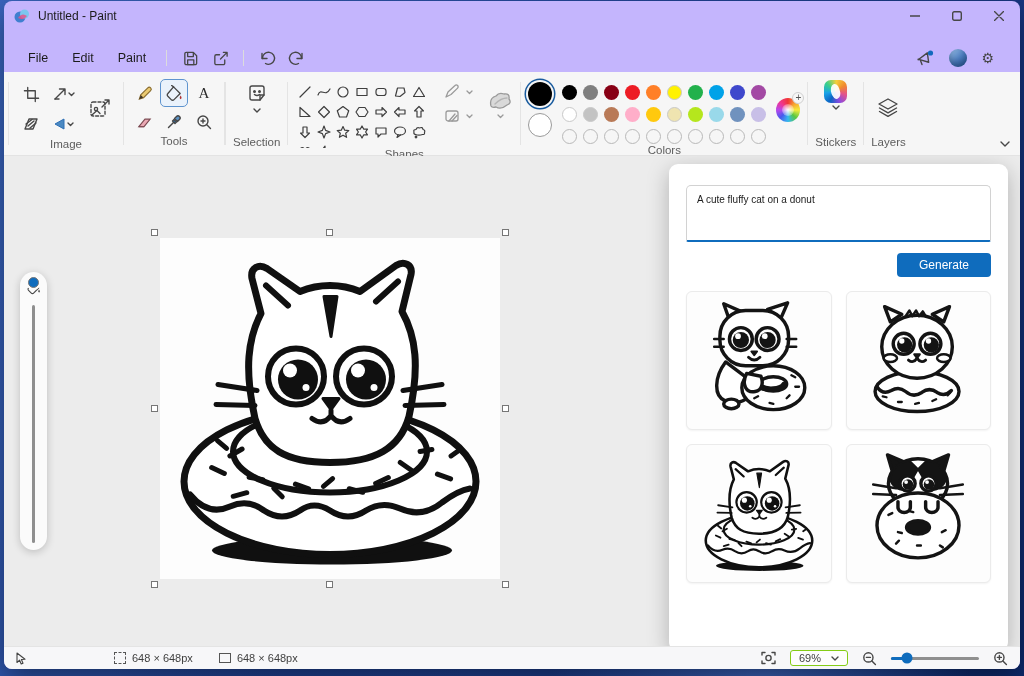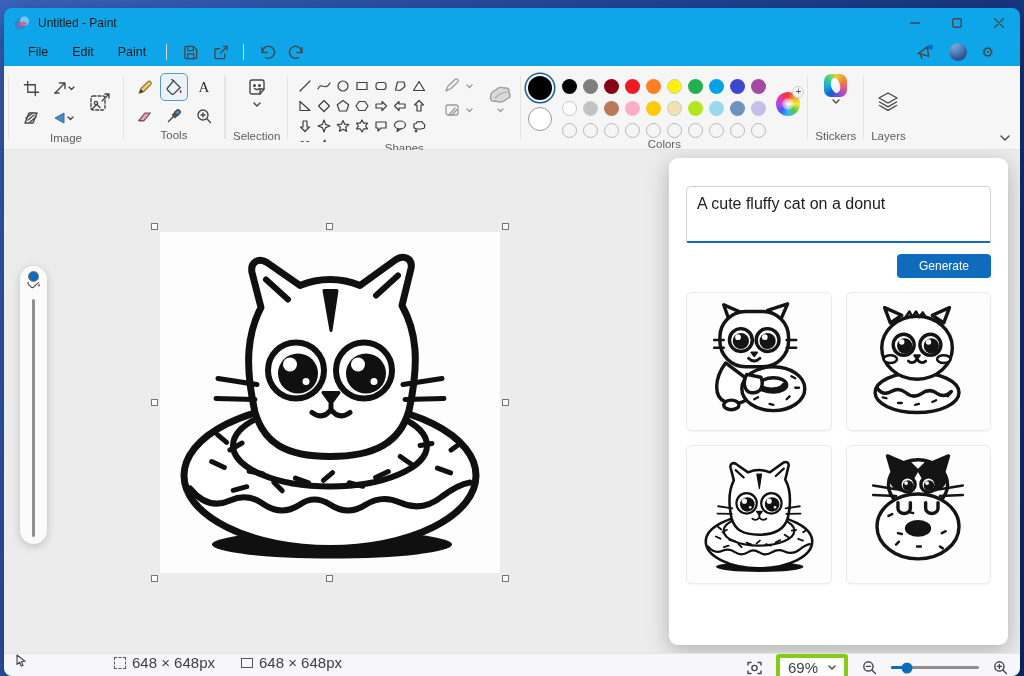--- a/index.html
+++ b/index.html
@@ -3,33 +3,33 @@
 <meta charset="utf-8">
 <style>
   * { box-sizing: border-box; margin: 0; padding: 0; }
   html,body { width:1024px; height:676px; overflow:hidden; font-family:"Liberation Sans",sans-serif; }
   body { position:relative; background:linear-gradient(115deg,#3a66c0 0%,#24479c 45%,#0d2a6e 100%); }
   body::before { content:""; position:absolute; left:550px; top:600px; width:420px; height:160px;
     background:radial-gradient(closest-side,#4d79d6,transparent); opacity:.7; }
   body::after { content:""; position:absolute; left:100px; top:630px; width:380px; height:120px;
     background:radial-gradient(closest-side,#1b3d8e,transparent); opacity:.8; }
 
-  .window { position:absolute; left:4px; top:8px; width:1016px; height:668px; background:#0ea5e9;
+  .window { position:absolute; left:4px; top:1px; width:1016px; height:668px; background:#c4b5fd;
     border-radius:8px; box-shadow:0 10px 30px rgba(0,0,0,.45); display:flex; flex-direction:column; overflow:hidden; z-index:2; }
 
   
   .titlebar { height:30px; display:flex; align-items:center; padding-left:10px; flex:none; }
   .app-logo { width:16px; height:16px; margin-right:8px; }
   .title-text { font-size:12px; color:#1b1b1b; }
   .win-controls { margin-left:auto; display:flex; height:100%; }
   .win-btn { width:42px; height:100%; display:flex; align-items:center; justify-content:center; color:#1b1b1b; }
   .win-btn svg { display:block; }
 
   
-  .menubar { height:28px; display:flex; align-items:center; padding:0 12px; flex:none; }
+  .menubar { height:28px; display:flex; align-items:center; padding:0 12px; flex:none;margin-top:13px; }
   .menu-item { font-size:12.5px; color:#1b1b1b; padding:4px 12px; border-radius:4px; }
   .mb-sep { width:1px; height:16px; background:#dcdcdc; margin:0 8px; }
   .mb-icon { width:30px; height:24px; display:flex; align-items:center; justify-content:center; border-radius:4px; }
   .mb-right { margin-left:auto; display:flex; align-items:center; gap:14px; padding-right:14px; }
   .avatar { width:18px; height:18px; border-radius:50%; background:linear-gradient(135deg,#9ec2e8 0%,#4f7fc0 55%,#2c5a96 100%); box-shadow:inset 0 -4px 6px rgba(20,50,90,.5); }
   .gear { font-family:"DejaVu Sans",sans-serif; font-size:14px; color:#454545; line-height:1; }
 
   
   .ribbon { height:84px; border-bottom:1px solid #e3e3e3; display:flex; align-items:stretch; padding:0 4px; flex:none; position:relative; background:#f6f6f6; }
   .rgroup { display:flex; flex-direction:column; align-items:center; padding:8px 7px 2px; position:relative; }
@@ -82,34 +82,34 @@
   .handle { position:absolute; width:7px; height:7px; background:#fff; border:1px solid #767676; z-index:3; }
 
   
   .panel { position:absolute; right:12px; top:8px; width:339px; height:487px; background:#fff; border-radius:9px;
     box-shadow:0 6px 22px rgba(0,0,0,.25); padding:16px 17px 14px; display:flex; flex-direction:column; }
   .panel-head { display:flex; align-items:center; }
   .panel-title { font-size:15.5px; font-weight:700; color:#1a1a1a; letter-spacing:.1px; }
   .panel-head .spacer { flex:1; }
   .p-icon { display:flex; align-items:center; justify-content:center; width:22px; height:22px; color:#484848; }
   .p-icon + .p-icon { margin-left:10px; }
-  .prompt-box { margin-top:12px; height:57px; border:1px solid #d2d2d2; border-bottom:2px solid #0f6cbd;
-    border-radius:5px 5px 2px 2px; padding:8px 10px; font-size:16px; color:#1c1c1c; background:#fff; }
+  .prompt-box { margin-top:5px; height:57px; border:1px solid #d2d2d2; border-bottom:2px solid #0f6cbd;
+    border-radius:5px 5px 2px 2px; padding:8px 10px; font-size:10px; color:#1c1c1c; background:#fff; }
   .gen-row { display:flex; justify-content:flex-end; margin-top:11px; }
   .gen-btn { background:#0f6cbd; color:#fff; font-size:12px; border:none; border-radius:4px; padding:5px 22px; font-family:inherit; }
   .thumb-grid { display:grid; grid-template-columns:1fr 1fr; gap:14px; margin-top:14px; }
   .thumb { height:139px; background:#fdfdfd; border:1px solid #ebebeb; border-radius:6px; display:flex; align-items:center; justify-content:center; box-shadow:0 1px 2px rgba(0,0,0,.05); }
   .thumb svg { display:block; }
 
   
-  .statusbar { height:23px; flex:none; background:#f7f7f9; border-top:1px solid #e4e4e4; display:flex; align-items:flex-start;
-    padding:0 12px; font-size:15px; color:#3f3f3f; }
+  .statusbar { height:23px; flex:none; background:#f7f7f9; border-top:1px solid #e4e4e4; display:flex; align-items:center;
+    padding:0 12px; font-size:11px; color:#3f3f3f; }
   .sb-item { display:flex; align-items:center; gap:6px; }
   .sb-right { margin-left:auto; display:flex; align-items:center; gap:14px; }
-  .zoom-box { display:flex; align-items:center; gap:10px; border:4px solid #84cc16; background:#fdfdfd; border-radius:3px; padding:1px 8px; min-width:58px; justify-content:space-between; }
+  .zoom-box { display:flex; align-items:center; gap:10px; border:1px solid #84cc16; background:#fdfdfd; border-radius:3px; padding:1px 8px; min-width:58px; justify-content:space-between; }
   .zslider { width:88px; height:3px; background:#8f8f8f; border-radius:2px; position:relative; }
   .zslider .zhandle { position:absolute; left:16px; top:50%; transform:translate(-50%,-50%); width:11px; height:11px; border-radius:50%; background:#0f6cbd; }
   .zslider::before { content:""; position:absolute; left:0; top:0; height:3px; width:16px; background:#0f6cbd; border-radius:2px; }
 
   .ico { stroke:#474747; fill:none; stroke-width:1.4; stroke-linecap:round; stroke-linejoin:round; }
   .ico-gray { stroke:#9a9a9a; fill:none; stroke-width:1.3; stroke-linecap:round; stroke-linejoin:round; }
 </style>
 </head>
 <body>
 

